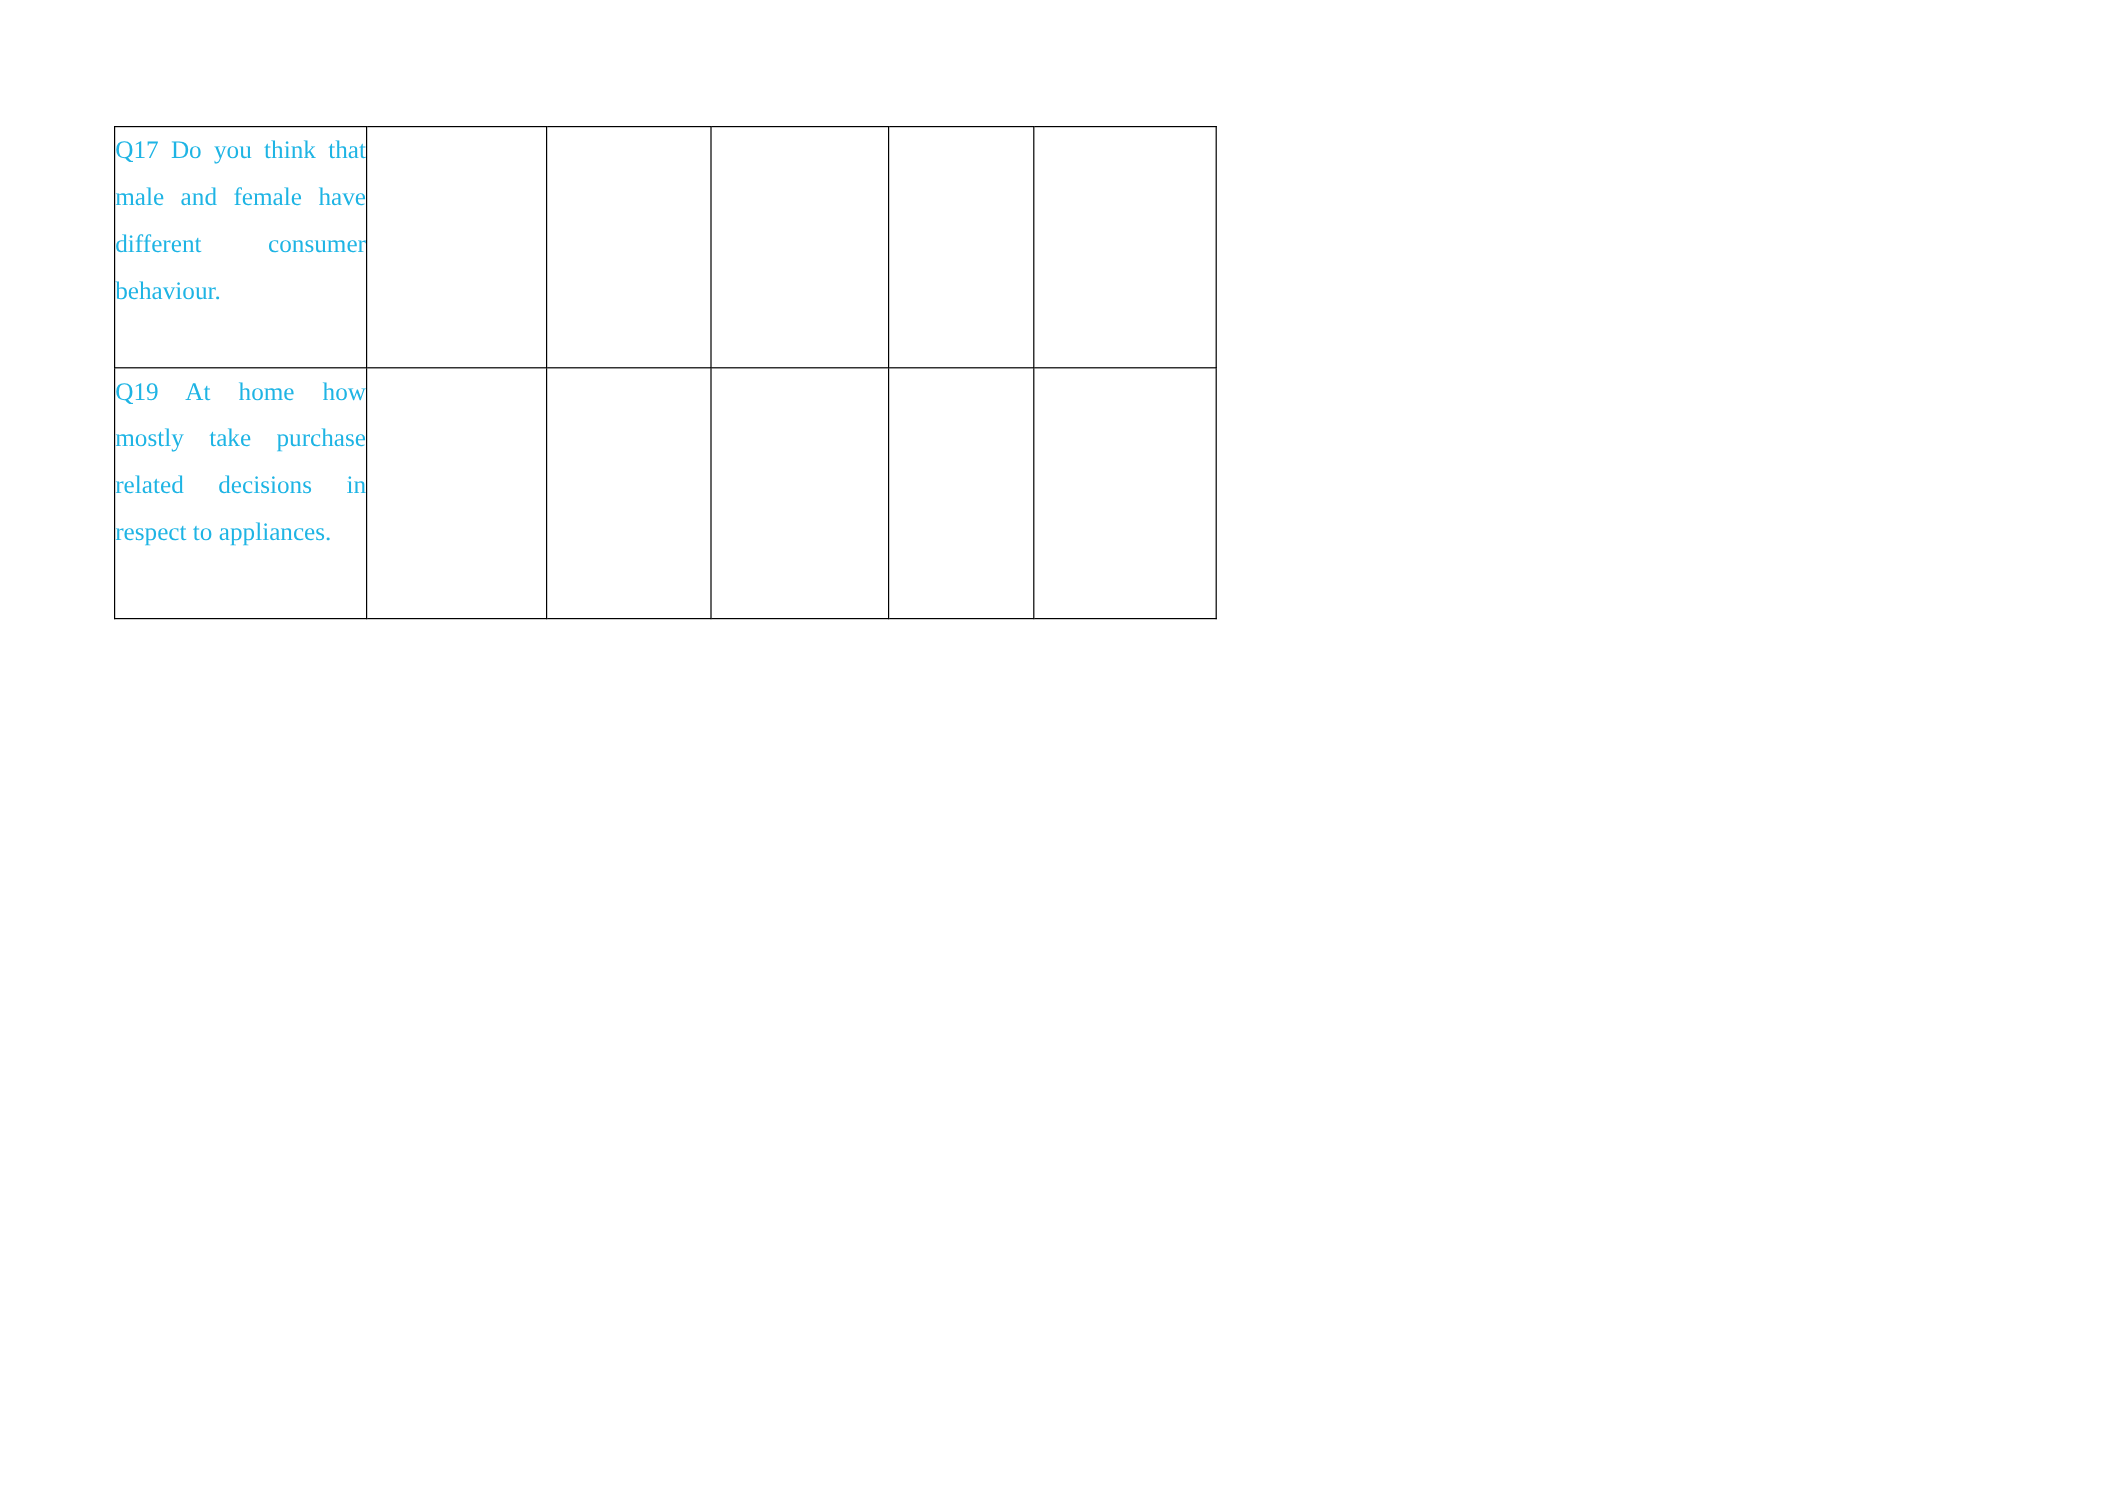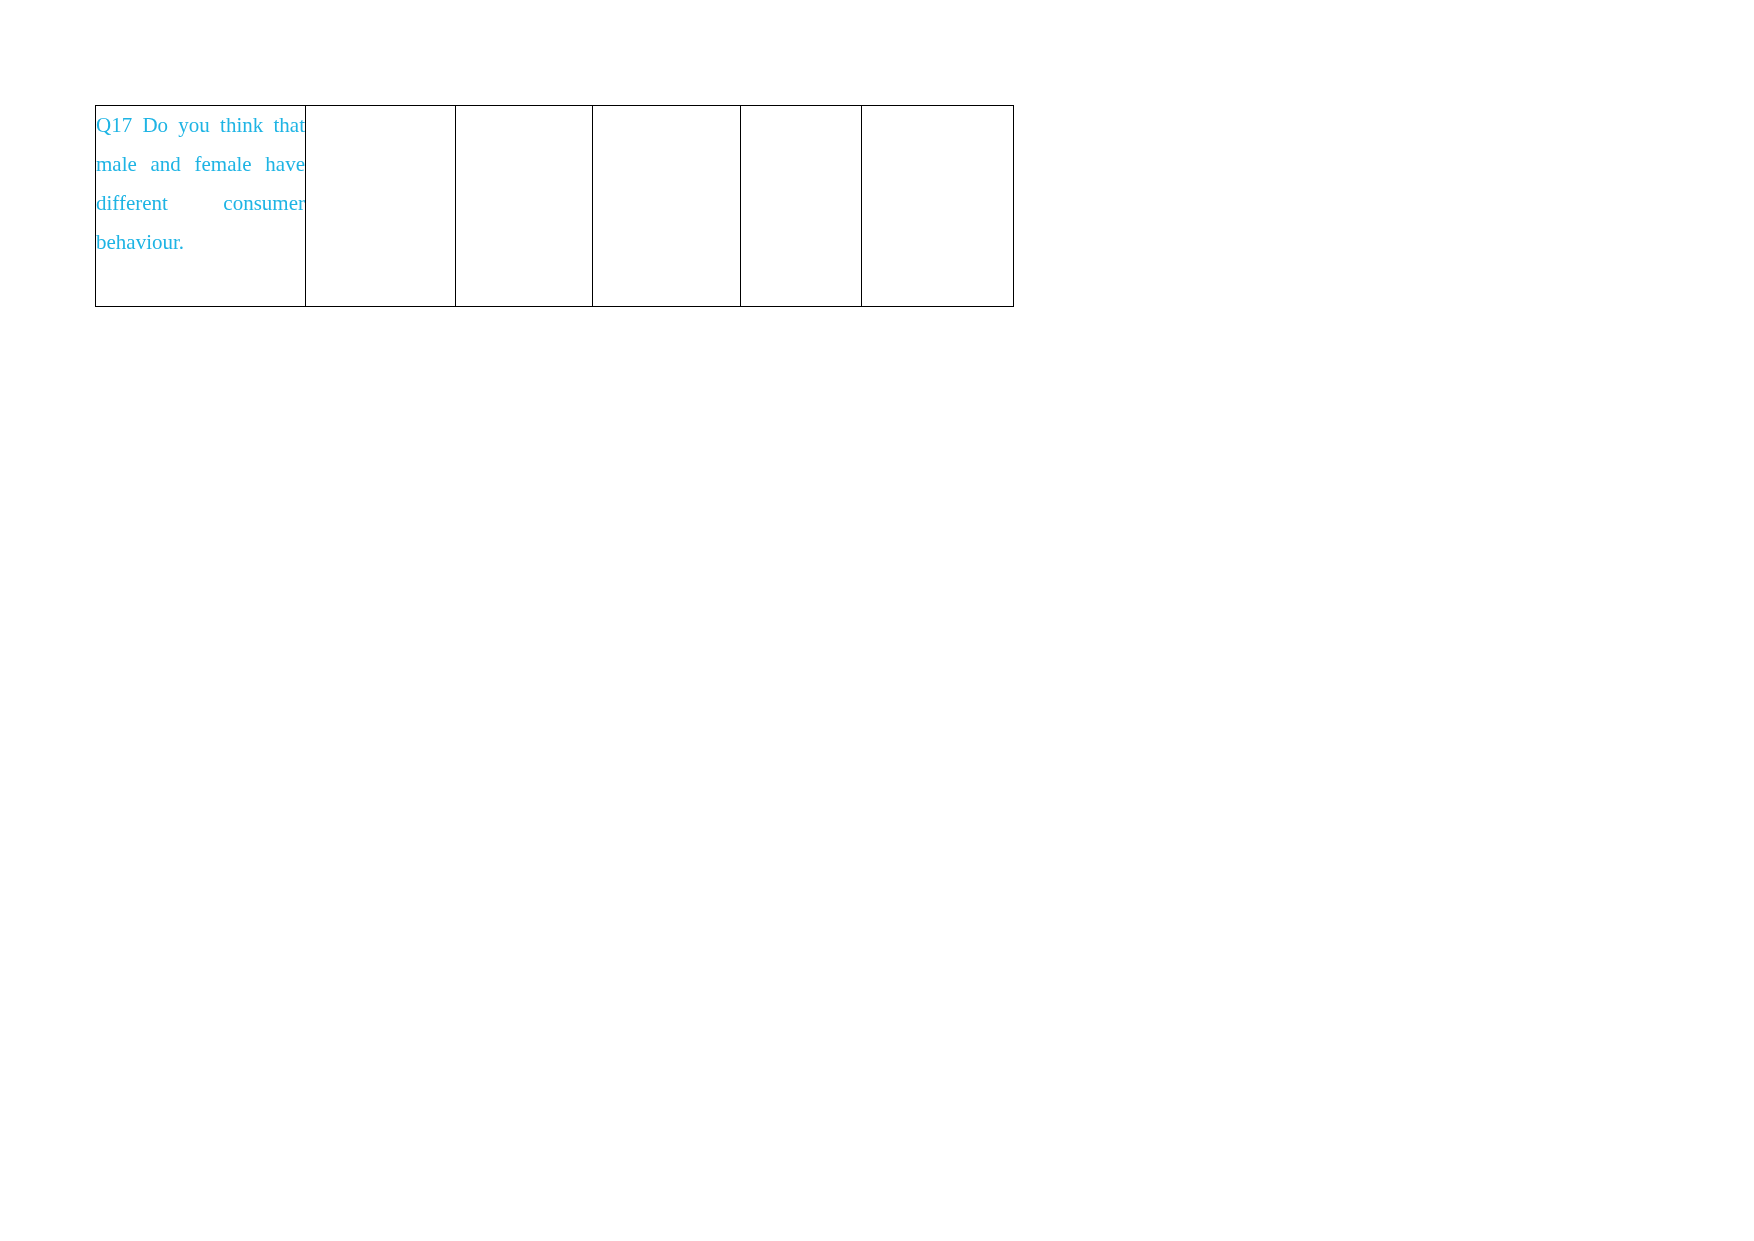--- a/index.html
+++ b/index.html
@@ -97,16 +97,26 @@
         <tr class="row-q17">
           <td class="question-cell">
             <div class="question-text">Q17 Do you think that male and female have different consumer behaviour.</div>
           </td>
           <td class="answer-cell"></td>
           <td class="answer-cell"></td>
           <td class="answer-cell"></td>
           <td class="answer-cell"></td>
           <td class="answer-cell"></td>
         </tr>
+        <tr class="row-q19">
+          <td class="question-cell">
+            <div class="question-text">Q19 At home how mostly take purchase related decisions in respect to appliances.</div>
+          </td>
+          <td class="answer-cell"></td>
+          <td class="answer-cell"></td>
+          <td class="answer-cell"></td>
+          <td class="answer-cell"></td>
+          <td class="answer-cell"></td>
+        </tr>
       </tbody>
     </table>
   </div>
 </div>
 
 </body></html>

